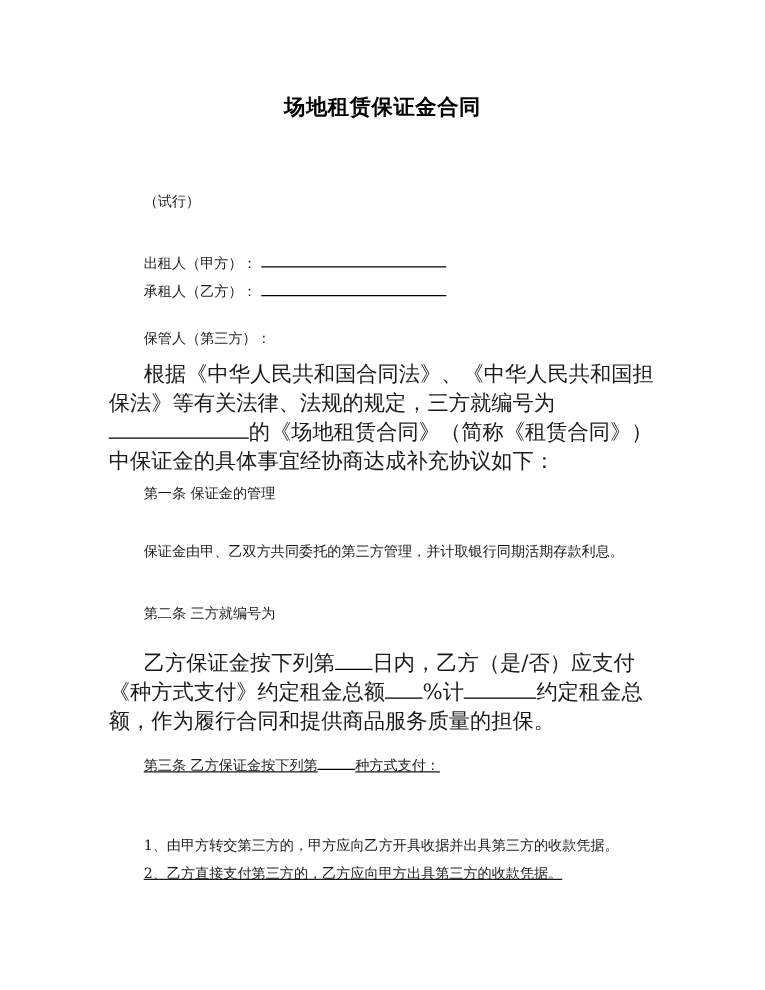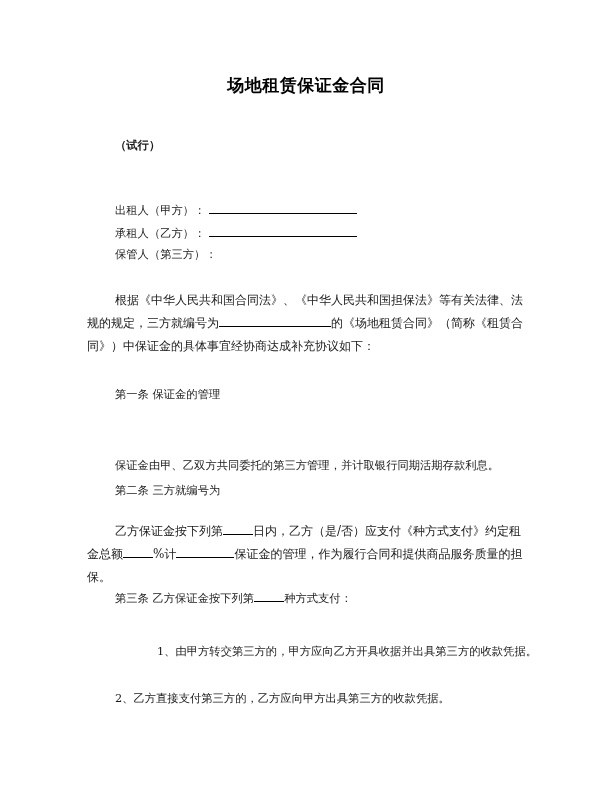--- a/index.html
+++ b/index.html
@@ -3,56 +3,56 @@
 <meta charset="utf-8">
 <style>
   html, body { margin: 0; padding: 0; background: #ffffff; }
   body { width: 612px; height: 792px; position: relative; overflow: hidden;
          font-family: "DejaVu Serif", "Liberation Serif", serif; color: #1a1a1a; }
   .page { position: absolute; left: 0; top: 0; width: 488px; height: 792px; }
   .title { position: absolute; left: 0; width: 612px; top: 74px; text-align: center;
            font-family: "DejaVu Sans", "Liberation Sans", sans-serif; font-weight: bold;
            font-size: 17px; letter-spacing: 0.5px; color: #000; }
   .line { position: absolute; left: 115px; font-size: 11.3px; line-height: 14px; white-space: nowrap; }
-  .para { position: absolute; left: 87px; width: 440px; font-size: 12px; line-height: 23px; }
+  .para { position: absolute; left: 87px; width: 440px; font-size: 17px; line-height: 23px; }
   .indent { text-indent: 28px; }
   .blank { display: inline-block; border-bottom: 1px solid #000; height: 11px; vertical-align: baseline; }
   .b-party { width: 148px; margin-left: 4px; }
   .b-num { width: 112px; }
   .b-days { width: 30px; }
   .b-pct { width: 30px; }
   .b-amt { width: 58px; }
   .b-way { width: 30px; }
 </style>
 </head>
 <body>
 
 <div class="page">
 
   <div class="title">场地租赁保证金合同</div>
 
-  <div class="line" style="top:138px;font-weight:bold;">（试行）</div>
+  <div class="line" style="top:155px;">（试行）</div>
 
   <div class="line" style="top:225px;">
     <span>承租人（乙方）：</span><span class="blank b-party"></span>
   </div>
   <div class="line" style="top:202px;">
     <span>出租人（甲方）：</span><span class="blank b-party"></span>
   </div>
-  <div class="line" style="top:248px;">
+  <div class="line" style="top:264px;">
     <span>保管人（第三方）：</span>
   </div>
 
   <div class="para indent" style="top:289px;"><span>根据《中华人民共和国合同法》、《中华人民共和国担保法》等有关法律、法规的规定，三方就编号为</span><span class="blank b-num"></span><span>的《场地租赁合同》（简称《租赁合同》）中保证金的具体事宜经协商达成补充协议如下：</span></div>
 
   <div class="line" style="top:388px;">第一条  保证金的管理</div>
-  <div class="line" style="top:435px;margin-top:24px;">保证金由甲、乙双方共同委托的第三方管理，并计取银行同期活期存款利息。</div>
+  <div class="line" style="top:435px;">保证金由甲、乙双方共同委托的第三方管理，并计取银行同期活期存款利息。</div>
 
   <div class="line" style="top:484px;">第二条  三方就编号为</div>
 
-  <div class="para indent" style="top:520px;"><span>乙方保证金按下列第</span><span class="blank b-days"></span><span>日内，乙方（是/否）应支付《种方式支付》约定租金总额</span><span class="blank b-pct"></span><span>%计</span><span class="blank b-amt"></span><span>保证金的管理，作为履行合同和提供商品服务质量的担保。</span></div>
+  <div class="para indent" style="top:520px;"><span>乙方保证金按下列第</span><span class="blank b-days"></span><span>日内，乙方（是/否）应支付《种方式支付》约定租金总额</span><span class="blank b-pct"></span><span>%计</span><span class="blank b-amt"></span><span>约定租金总额，作为履行合同和提供商品服务质量的担保。</span></div>
 
-  <div class="line" style="top:590px;"><span>第三条  乙方保证金按下列第</span><span class="blank b-way"></span><span>种方式支付：</span></div>
+  <div class="line" style="top:604px;text-decoration:underline;"><span>第三条  乙方保证金按下列第</span><span class="blank b-way"></span><span>种方式支付：</span></div>
 
-  <div class="line" style="top:645px;margin-left:42px;">1、由甲方转交第三方的，甲方应向乙方开具收据并出具第三方的收款凭据。</div>
-  <div class="line" style="top:692px;">2、乙方直接支付第三方的，乙方应向甲方出具第三方的收款凭据。</div>
+  <div class="line" style="top:670px;">1、由甲方转交第三方的，甲方应向乙方开具收据并出具第三方的收款凭据。</div>
+  <div class="line" style="top:692px;text-decoration:underline;">2、乙方直接支付第三方的，乙方应向甲方出具第三方的收款凭据。</div>
 
 </div>
 
 </body></html>

